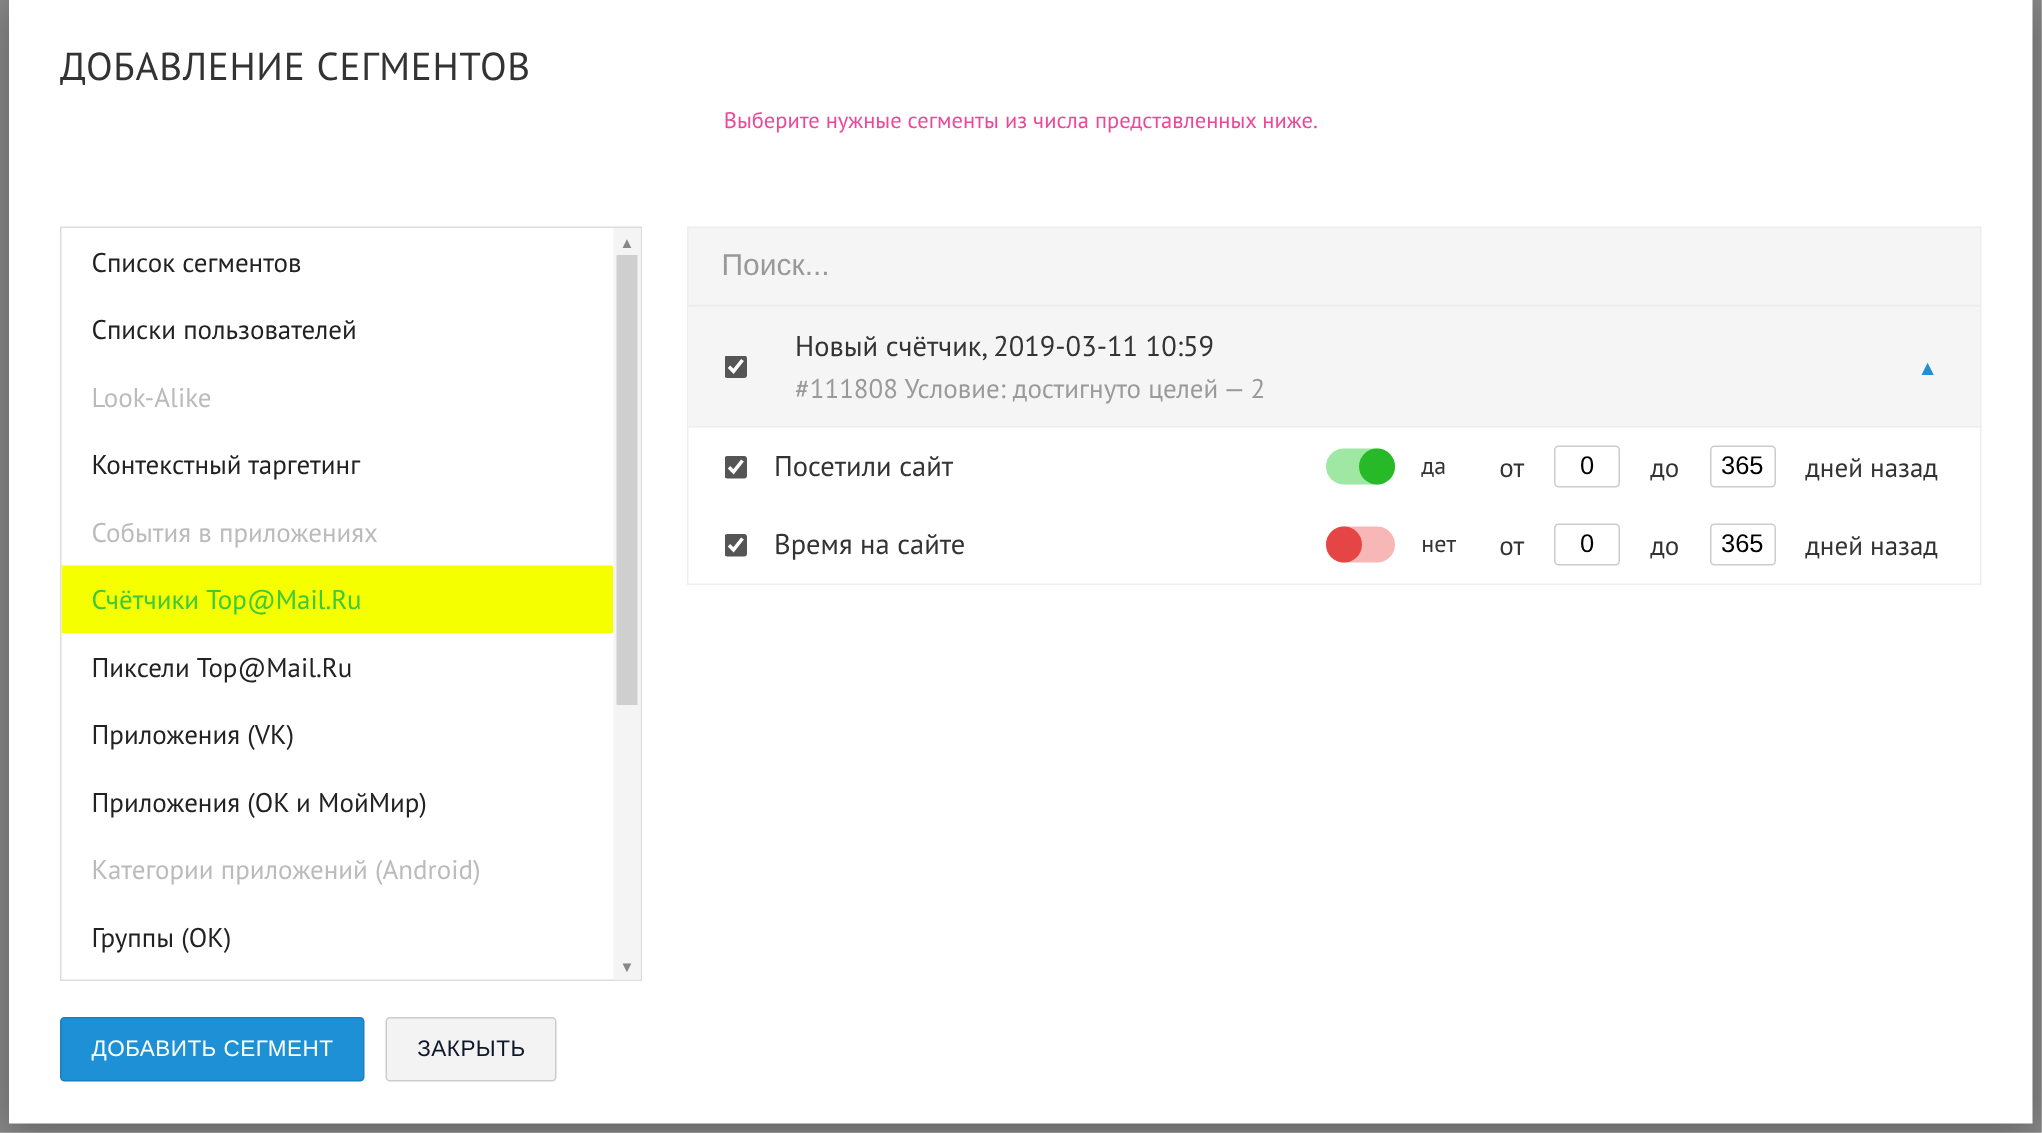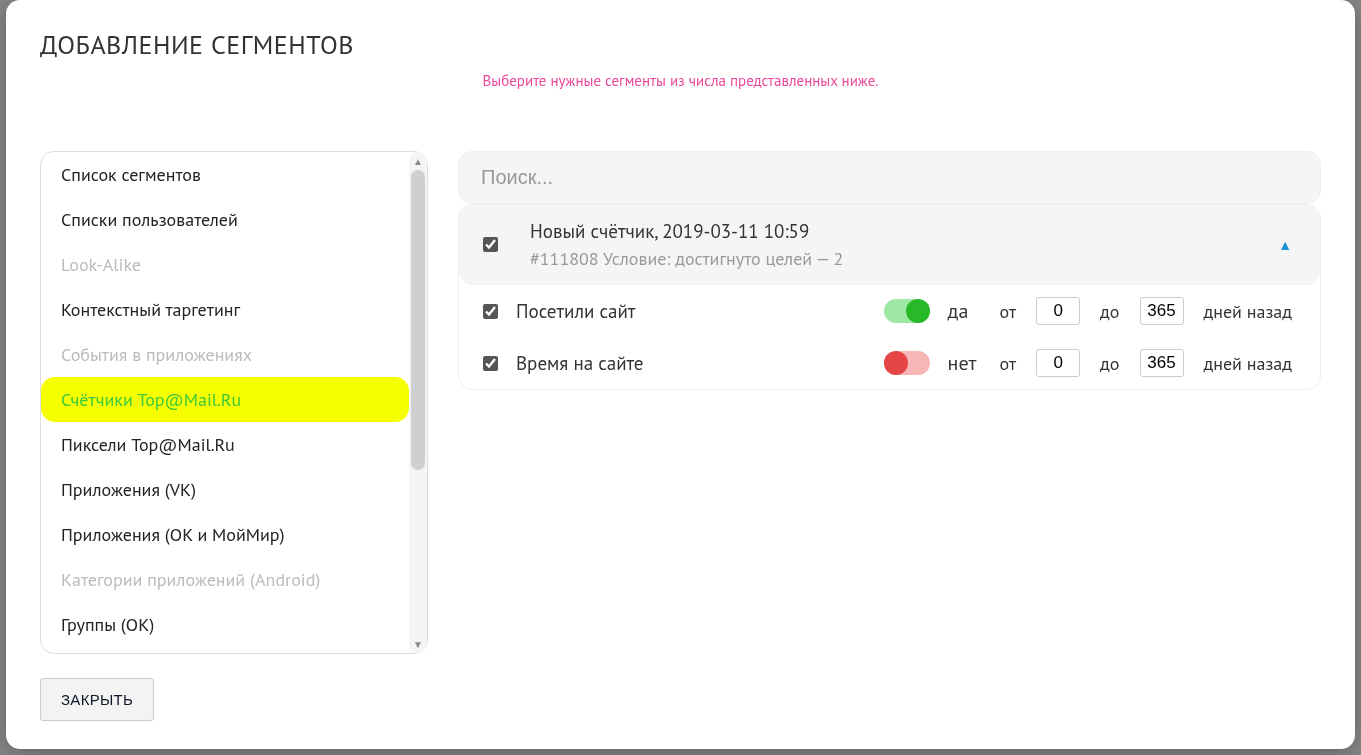--- a/index.html
+++ b/index.html
@@ -1,15 +1,15 @@
 <!DOCTYPE html>
 <html><head>
 <meta charset="utf-8">
 <style>
-  * { box-sizing: border-box; margin: 0; padding: 0; border-radius: 14px; }
+  * { box-sizing: border-box; margin: 0; padding: 0; }
   html, body { width: 1361px; height: 755px; font-family: "PT Sans", "Segoe UI", Arial, sans-serif; background: #888; overflow: hidden; }
   .modal {
     position: absolute; left: 6px; top: 0; right: 6px; bottom: 6px;
     background: #fff; box-shadow: 0 4px 24px rgba(0,0,0,0.3);
     display: flex; flex-direction: column;
   }
   .modal-header { padding: 28px 34px 10px 34px; }
   .modal-title { font-size: 26px; font-weight: 400; color: #333; letter-spacing: 0.5px; }
   .modal-sub { padding: 0 34px 24px 34px; color: #ec4899; font-size: 15px; text-align: center; }
   .modal-body { flex: 1; display: flex; gap: 30px; padding: 0 34px; min-height: 0; margin-top: 37px; }
@@ -51,21 +51,21 @@
   .toggle {
     width:46px; height:24px; border-radius:12px; position:relative; display:inline-block;
   }
   .toggle .knob {
     width:24px; height:24px; border-radius:50%; position:absolute; top:0;
   }
   .toggle.on { background:#9ee8a3; }
   .toggle.on .knob { right:0; background:#28b928; }
   .toggle.off { background:#f7b7b7; }
   .toggle.off .knob { left:0; background:#e64545; }
-  .tog-label { font-size:20px; color:#333; width:34px; text-align:left; }
+  .tog-label { font-size:16px; color:#333; width:34px; text-align:left; }
   .range { display:flex; align-items:center; gap:20px; font-size:18px; color:#333; }
   .range input {
     width:44px; height:28px; border:1px solid #ccc; border-radius:3px; text-align:center;
     font-size:17px; padding:2px 4px;
   }
   .range-suffix { font-size:18px; color:#333; }
 
   .modal-footer { padding: 24px 34px 28px 34px; display:flex; gap:14px; }
   .btn { font-size:15px; padding: 12px 20px; border-radius:3px; cursor:pointer; border:1px solid transparent; letter-spacing:0.3px; }
   .btn-primary { background:#1e90d6; color:#fff; border-color:#1a7fbd; }
@@ -153,15 +153,16 @@
                 <span class="range-suffix">дней назад</span>
               </div>
             </div>
           </div>
       </div>
 
     </div>
   </div>
 
   <div class="modal-footer">
+    <button class="btn btn-primary">ДОБАВИТЬ СЕГМЕНТ</button>
     <button class="btn btn-secondary">ЗАКРЫТЬ</button>
   </div>
 </div>
 
 </body></html>

